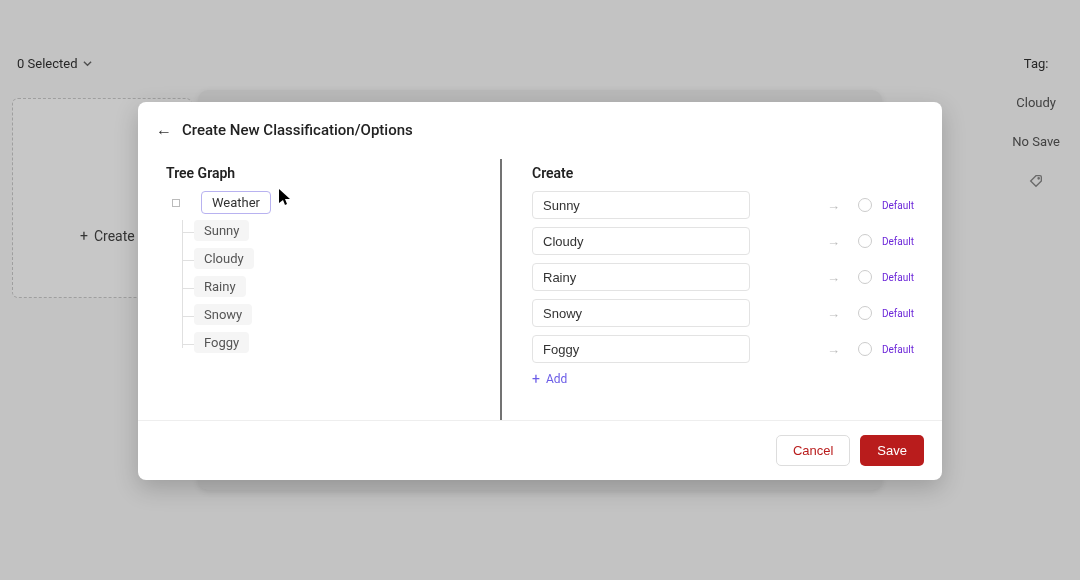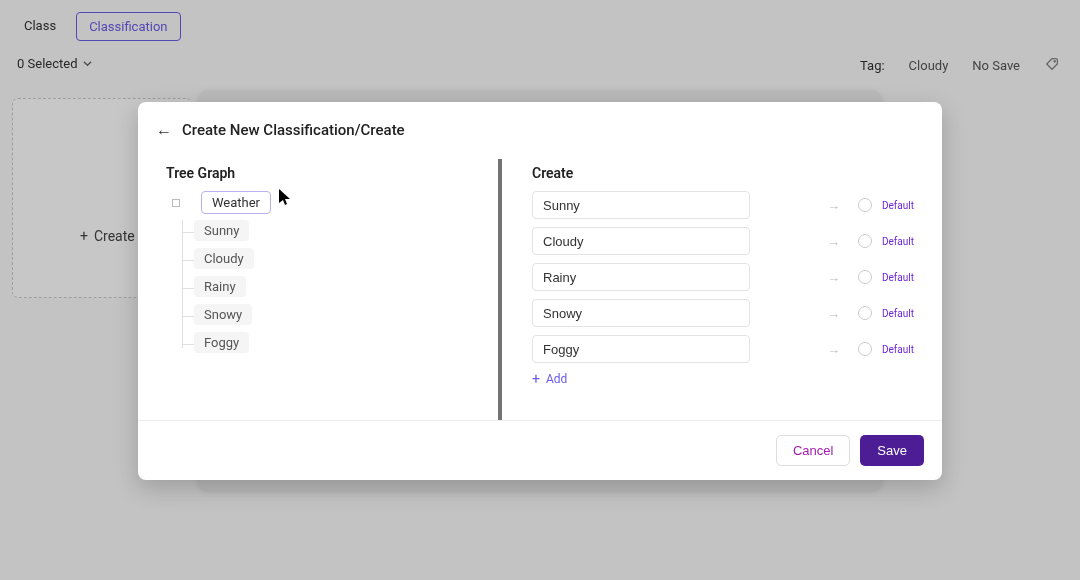--- a/index.html
+++ b/index.html
@@ -2,66 +2,62 @@
 <html><head>
 <meta charset="utf-8">
 <style>
   * { box-sizing: border-box; margin: 0; padding: 0; }
   html, body { width: 1080px; height: 580px; font-family: -apple-system, BlinkMacSystemFont, "Segoe UI", Roboto, sans-serif; background: #f5f5f5; overflow: hidden; }
   .bg { position: absolute; inset: 0; background: #fafafa; }
   .bg-topbar { position: absolute; top: 12px; left: 12px; display: flex; gap: 8px; }
   .bg-tab { font-size: 13px; padding: 6px 12px; color: #333; }
   .bg-tab.active { color: #6b5ce7; border: 1px solid #6b5ce7; border-radius: 4px; }
   .bg-second { position: absolute; top: 56px; left: 17px; font-size: 13px; color: #333; display: flex; align-items: center; gap: 6px; text-align: right; }
-  .bg-right { position: absolute; top: 56px; right: 20px; font-size: 13px; color: #555; display: flex; align-items: center; gap: 24px; }
+  .bg-right { position: absolute; top: 56px; right: 20px; font-size: 13px; color: #555; display: flex; align-items: center; gap: 24px; flex-direction: column; }
   .bg-tag-label { color: #333; }
   .bg-card { position: absolute; top: 98px; left: 12px; width: 180px; height: 200px; border: 1px dashed #ccc; border-radius: 6px; background: #fff; }
   .bg-create { position: absolute; top: 228px; left: 80px; color: #444; font-size: 14px; display: flex; gap: 6px; }
   .bg-panel { position: absolute; top: 90px; left: 198px; right: 198px; height: 400px; background: #eee; border-radius: 10px; box-shadow: 0 2px 6px rgba(0,0,0,.1); }
   .overlay { position: absolute; inset: 0; background: rgba(0,0,0,.22); }
   .modal { position: absolute; top: 102px; left: 138px; width: 804px; height: 378px; background: #fff; border-radius: 8px; box-shadow: 0 8px 24px rgba(0,0,0,.2); display: flex; flex-direction: column; }
   .modal-header { display: flex; align-items: center; gap: 10px; padding: 18px 18px 10px 18px; }
   .back-arrow { font-size: 16px; color: #333; cursor: pointer; }
   .modal-title { font-size: 15px; color: #222; font-weight: 500; }
   .modal-body { flex: 1; display: flex; padding: 10px 28px 0 28px; }
-  .left-pane { flex: 0 0 336px; border-right: 4px solid #737373; padding-right: 20px; padding-top: 6px; }
+  .left-pane { flex: 0 0 336px; border-right: 2px solid #737373; padding-right: 20px; padding-top: 6px; }
   .right-pane { flex: 1; padding-left: 30px; padding-top: 6px; }
   .pane-title { font-size: 14px; font-weight: 600; color: #222; margin-bottom: 10px; }
   .tree-root { display: flex; align-items: center; gap: 21px; margin-left: 6px; }
   .tree-sq { width: 8px; height: 8px; border: 1px solid #bbb; }
   .tree-root-chip { font-size: 13px; color: #333; border: 1px solid #b8b2f0; background: #fff; border-radius: 4px; padding: 3px 10px; }
   .tree-children { margin-left: 28px; margin-top: 6px; position: relative; }
   .tree-children::before { content: ""; position: absolute; left: -12px; top: 0; bottom: 12px; width: 1px; background: #e0e0e0; }
   .tree-child { position: relative; font-size: 13px; color: #555; background: #f5f5f5; border-radius: 4px; padding: 3px 10px; margin-bottom: 7px; display: inline-block; }
   .tree-child-wrap { position: relative; }
   .tree-child-wrap::before { content: ""; position: absolute; left: -12px; top: 12px; width: 12px; height: 1px; background: #e0e0e0; }
   .opt-row { display: flex; align-items: center; gap: 10px; margin-bottom: 8px; }
   .opt-input { flex: 1; height: 28px; border: 1px solid #e3e3e3; border-radius: 4px; padding: 0 30px 0 10px; font-size: 13px; color: #333; position: relative; }
   .opt-input-wrap { position: relative; flex: 1; }
   .opt-input-wrap .arrow-in { position: absolute; right: 8px; top: 50%; transform: translateY(-50%); color: #bbb; font-size: 13px; pointer-events: none; }
   .opt-radio { width: 14px; height: 14px; border: 1.5px solid #ccc; border-radius: 50%; }
   .opt-default { font-size: 10px; color: #6d28d9; }
   .add-row { display: flex; align-items: center; gap: 6px; color: #6b5ce7; font-size: 12px; margin-top: 4px; cursor: pointer; }
   .add-plus { font-size: 14px; color: #6b5ce7; }
   .modal-footer { border-top: 1px solid #eee; padding: 14px 18px; display: flex; justify-content: flex-end; gap: 10px; }
   .btn { font-size: 13px; padding: 7px 16px; border-radius: 5px; cursor: pointer; border: 1px solid transparent; }
-  .btn-cancel { background: #fff; border-color: #ddd; color: #a21caf; }
-  .btn-save { background: #4c1d95; color: #fff; text-align: center; }
+  .btn-cancel { background: #fff; border-color: #ddd; color: #b91c1c; }
+  .btn-save { background: #b91c1c; color: #fff; text-align: center; }
   .cursor { position: absolute; top: 189px; left: 279px; font-size: 14px; color: #000; pointer-events: none; }
   .tag-icon svg { width: 16px; height: 16px; }
   .chevron-svg { width: 9px; height: 9px; }
 </style>
 </head>
 <body>
 
 <div class="bg">
-  <div class="bg-topbar">
-    <div class="bg-tab">Class</div>
-    <div class="bg-tab active">Classification</div>
-  </div>
   <div class="bg-second">
     <span>0 Selected</span>
     <span>
       <svg class="chevron-svg" viewBox="0 0 10 10">
           <path d="M1 3 L5 7 L9 3" stroke="#666" stroke-width="1.5" fill="none"></path>
         </svg>
     </span>
   </div>
   <div class="bg-right">
     <span class="bg-tag-label">Tag:</span>
@@ -80,21 +76,21 @@
     <span>Create</span>
   </div>
   <div class="bg-panel"></div>
 </div>
 
 <div class="overlay"></div>
 
 <div class="modal">
   <div class="modal-header">
     <span class="back-arrow">←</span>
-    <span class="modal-title">Create New Classification/Create</span>
+    <span class="modal-title">Create New Classification/Options</span>
   </div>
   <div class="modal-body">
     <div class="left-pane">
       <div class="pane-title">Tree Graph</div>
       <div class="tree-root">
         <span class="tree-sq"></span>
         <span class="tree-root-chip">Weather</span>
       </div>
       <div class="tree-children">
         <div class="tree-child-wrap"><span class="tree-child">Sunny</span></div>

